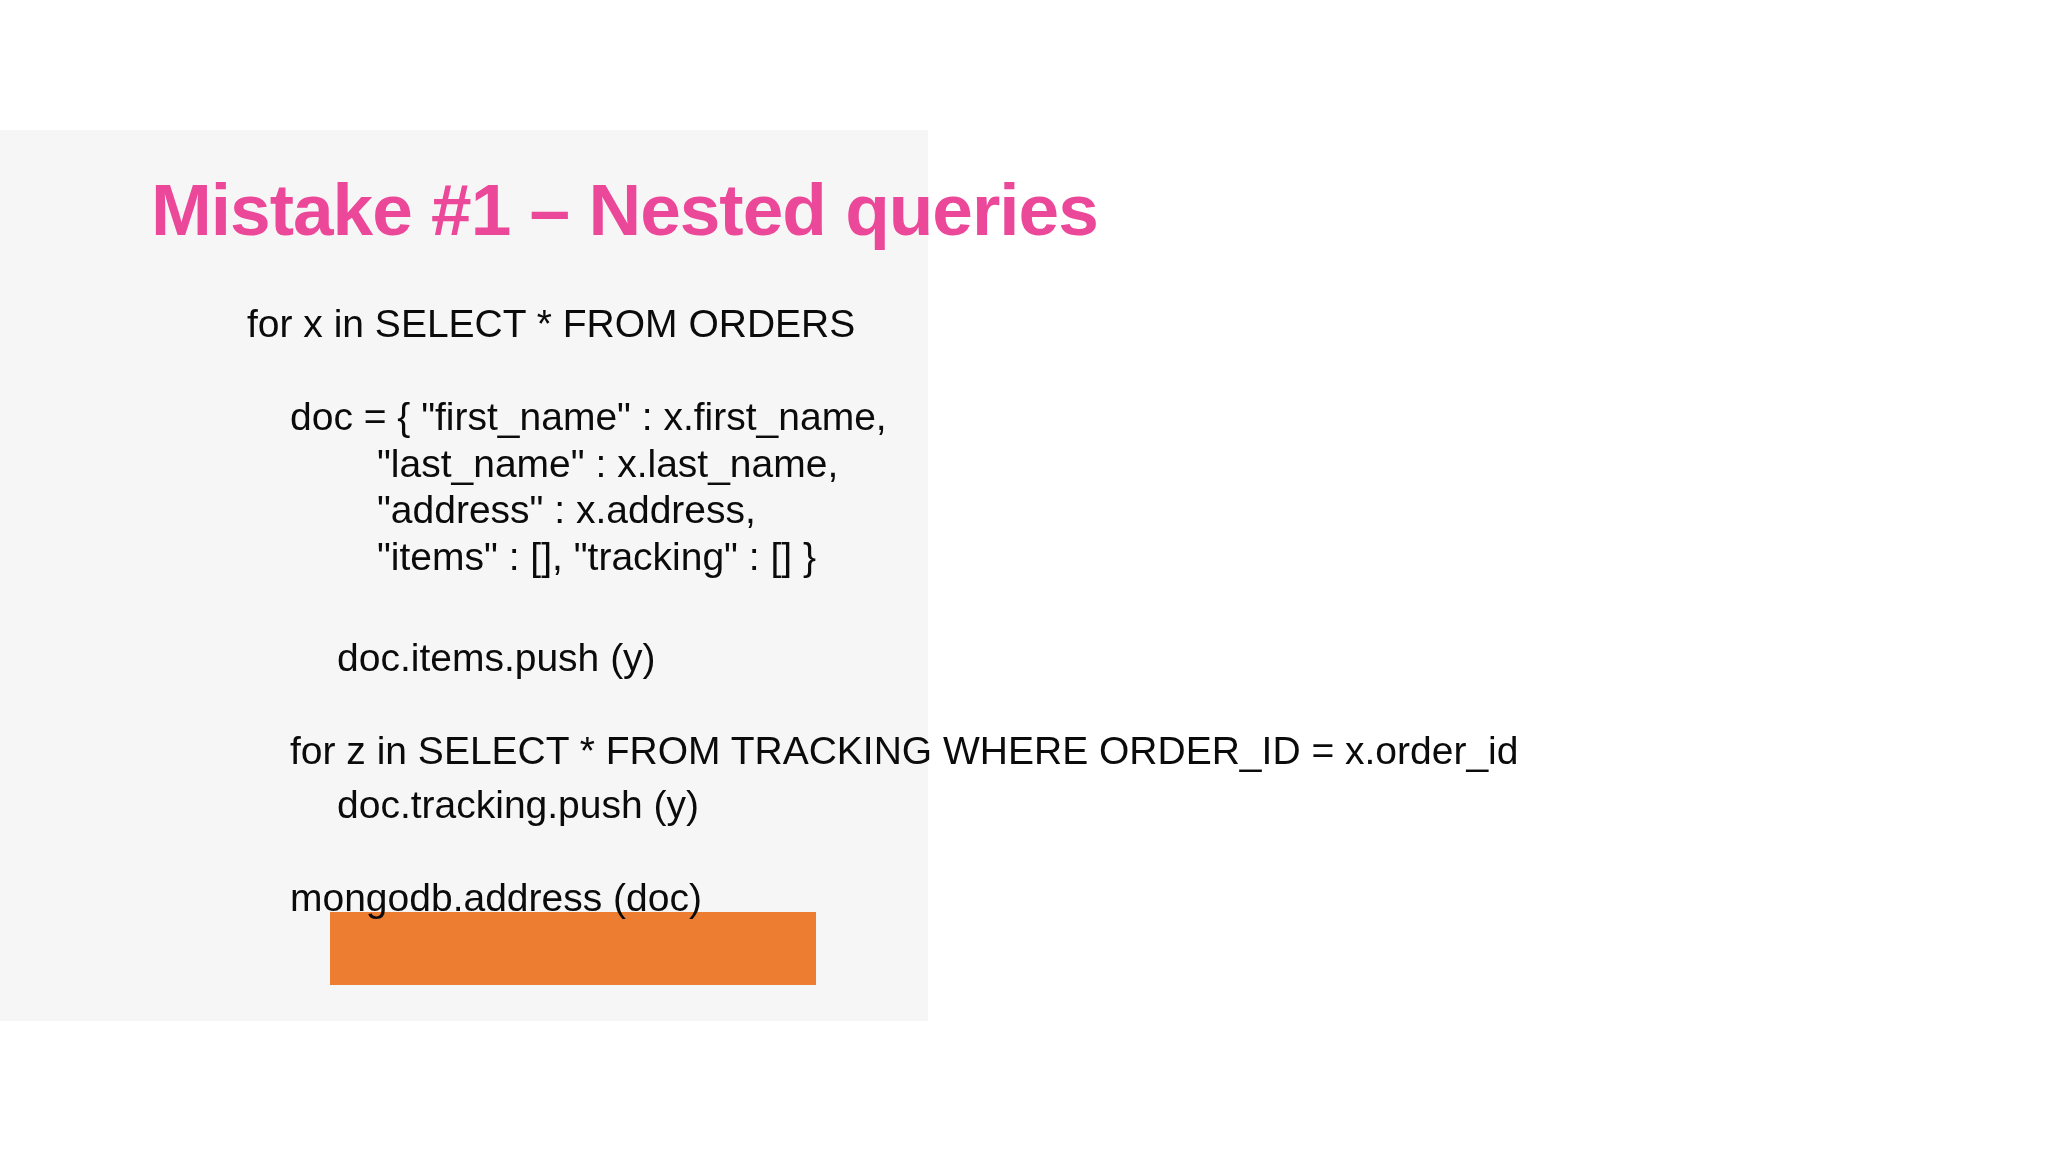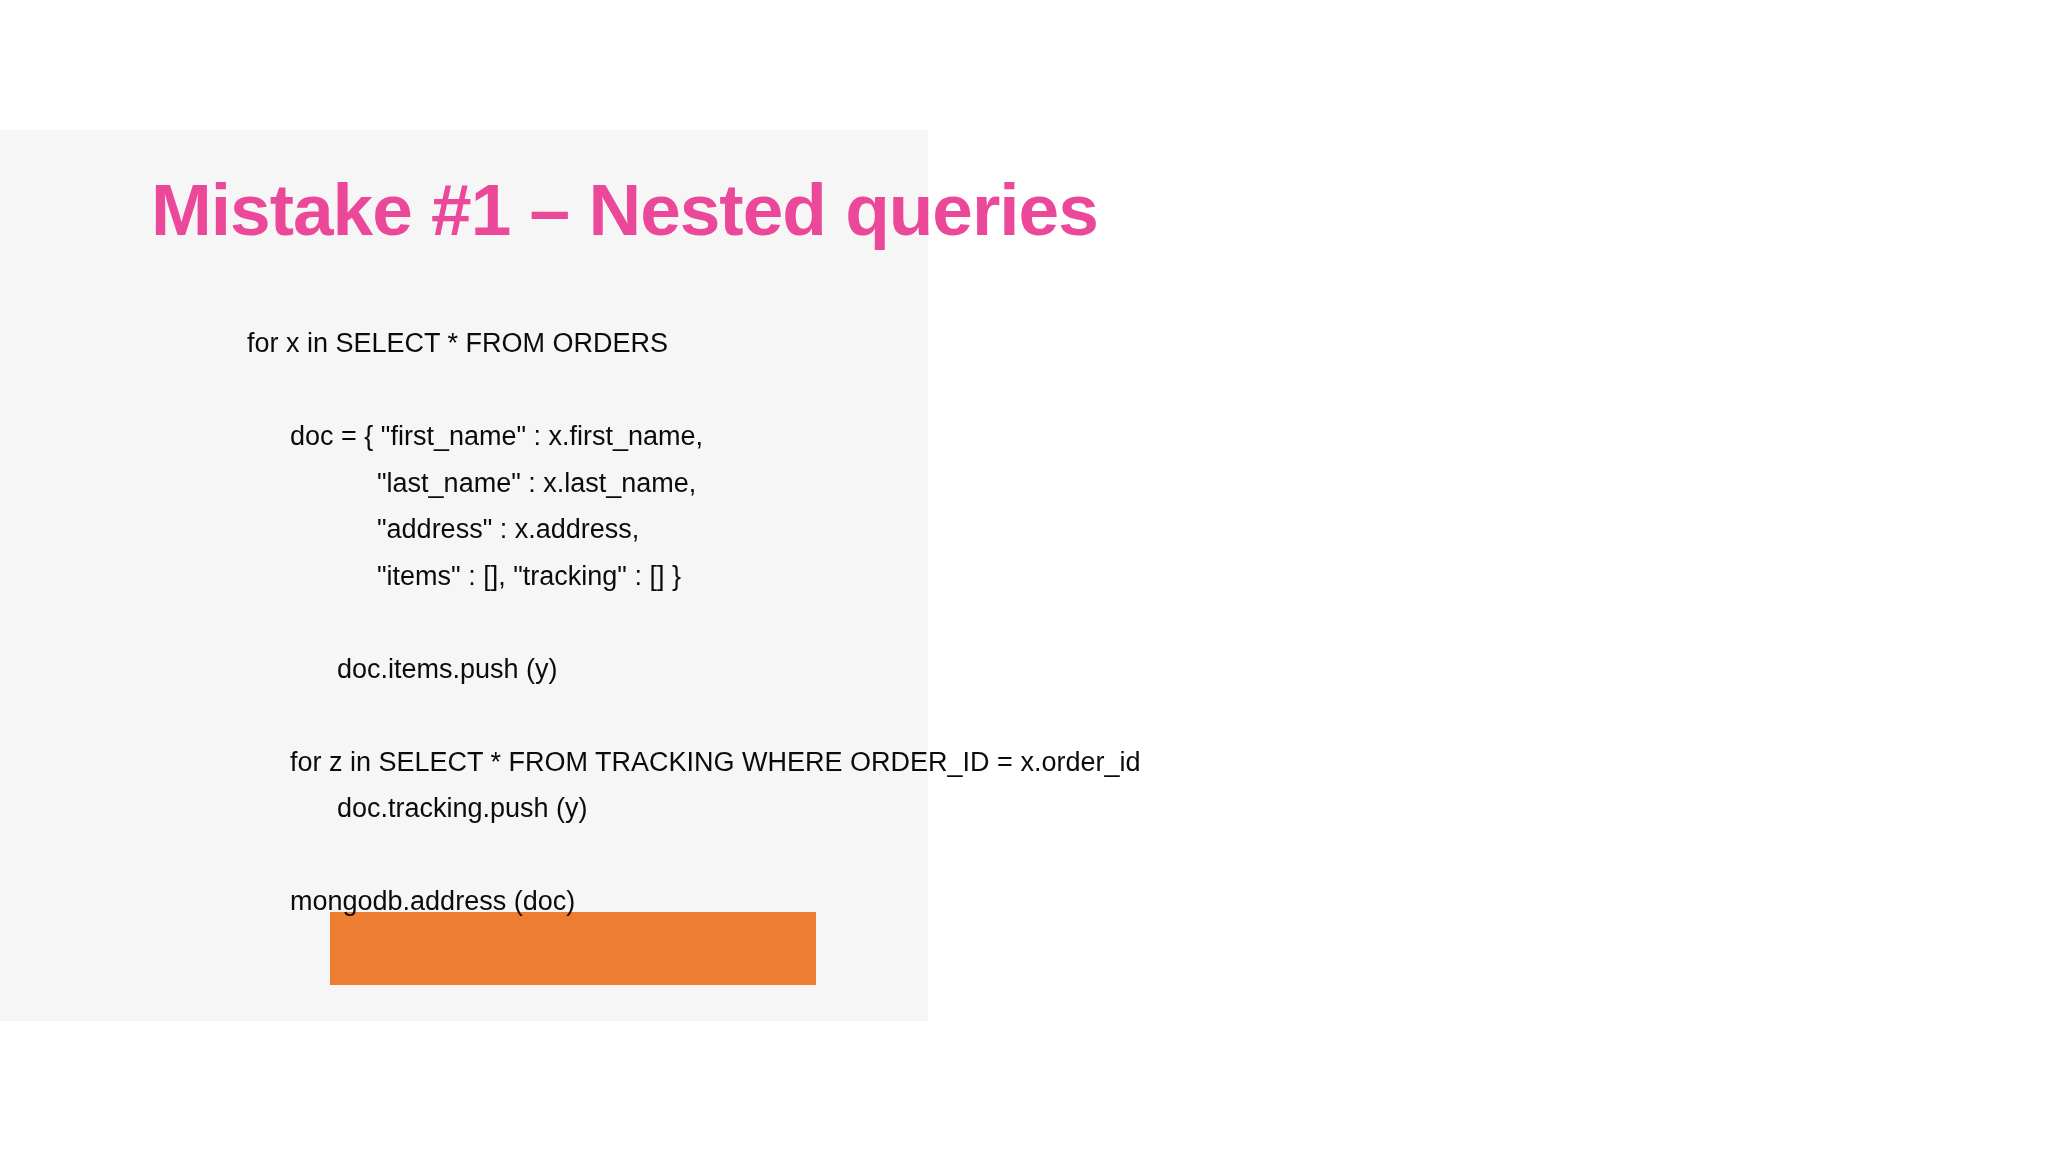--- a/index.html
+++ b/index.html
@@ -24,30 +24,30 @@
     font-size: 73px;
     font-weight: bold;
     line-height: 73px;
     color: #ec4899;
     letter-spacing: -1px;
     white-space: nowrap;
     margin-left: 18px;
   }
   .code-block {
     position: absolute;
-    left: 247px; top: 320px;
-    font-size: 27px;
+    left: 247px; top: 301px;
+    font-size: 39px;
     line-height: 46.5px;
     color: #0b0b0b;
     white-space: nowrap;
   }
   .code-line { height: 46.5px; position: relative; z-index: 2; }
   .ind0 { padding-left: 0; }
   .ind1 { padding-left: 43px; }
-  .ind2 { padding-left: 90px; }
+  .ind2 { padding-left: 90px; margin-top: 8px; }
   .cont { padding-left: 130px; }
   .hl-rect {
     position: absolute;
     left: 330px; top: 912px;
     width: 486px; height: 73px;
     background: #ed7d31;
     z-index: 1;
   }
   .footer {
     position: absolute;

